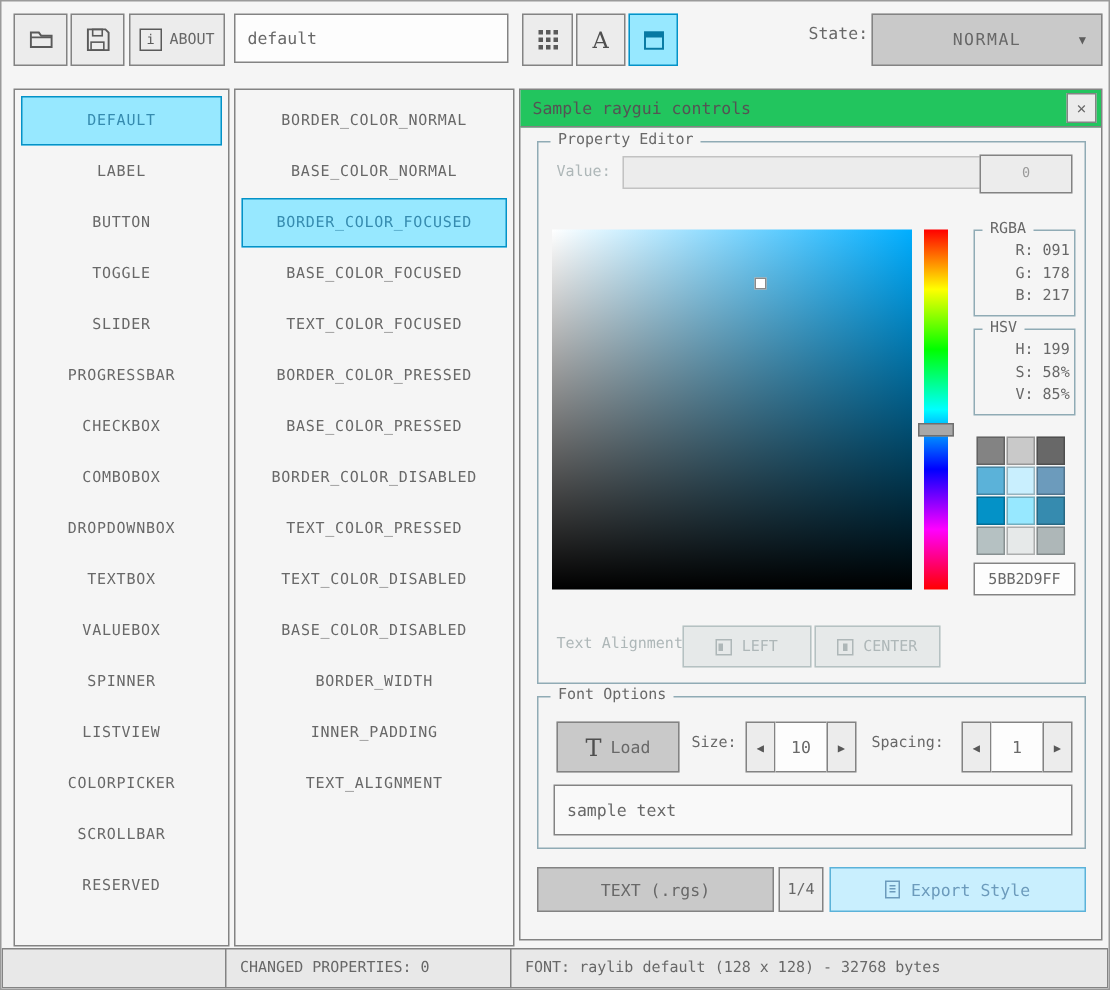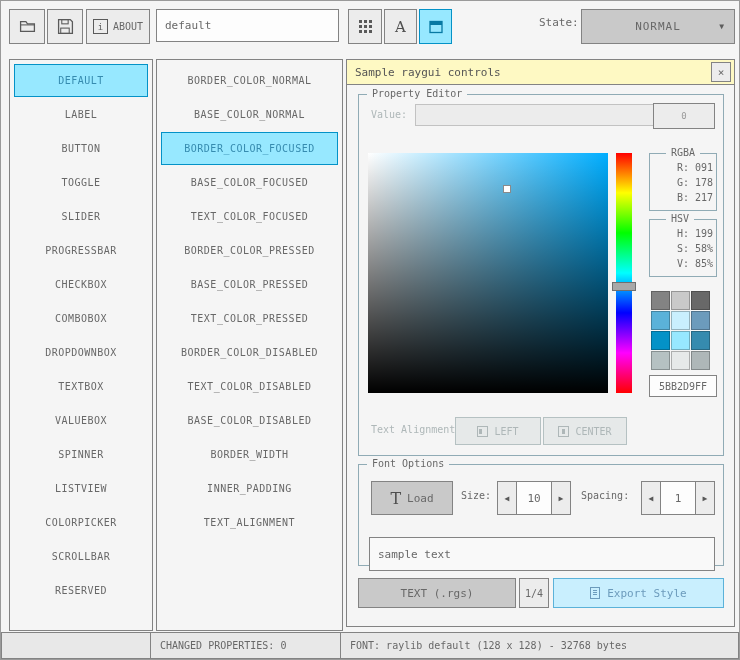--- a/index.html
+++ b/index.html
@@ -9,25 +9,25 @@
   
   .tool-btn{position:absolute;top:8px;height:33px;background:#ececec;border:1px solid #838383;display:flex;align-items:center;justify-content:center;gap:5px;cursor:pointer;}
   .tool-btn.active{background:#97e8ff;border-color:#0492c7;color:#0492c7;}
   .txt-input{position:absolute;background:#fdfdfd;border:1px solid #838383;color:#686868;font-family:"DejaVu Sans Mono",monospace;font-size:11px;padding:0 8px;outline:none;}
   .dropdown{position:absolute;background:#c9c9c9;border:1px solid #838383;display:flex;align-items:center;justify-content:center;cursor:pointer;}
   .dropdown .dd-arrow{position:absolute;right:9px;font-size:8px;color:#5d5d5d;}
   .list-box{position:absolute;border:1px solid #838383;background:#f5f5f5;padding-top:4px;overflow:hidden;}
   .list-item{height:31px;margin:0 4px 1px 4px;display:flex;align-items:center;justify-content:center;color:#686868;border:1px solid transparent;letter-spacing:0.5px;cursor:pointer;}
   .list-item.selected{background:#97e8ff;border-color:#0492c7;color:#368baf;}
   .window{position:absolute;border:1px solid #838383;background:#f5f5f5;}
-  .titlebar{height:24px;background:#fef9c3;border-bottom:1px solid #838383;display:flex;align-items:center;padding:0 8px;color:#545454;font-size:11px;position:relative;}
+  .titlebar{height:24px;background:#22c55e;border-bottom:1px solid #838383;display:flex;align-items:center;padding:0 8px;color:#545454;font-size:11px;position:relative;}
   .close-btn{position:absolute;right:3px;top:2px;width:18px;height:18px;background:#ececec;border:1px solid #838383;display:flex;align-items:center;justify-content:center;font-size:11px;color:#686868;cursor:pointer;}
   .group{position:absolute;border:1px solid #90abb5;}
   .group-label{position:absolute;top:-7px;left:8px;background:#f5f5f5;padding:0 5px;font-size:10px;color:#686868;white-space:nowrap;}
-  .grp-small-label{left:5px;margin-left:11px;}
+  .grp-small-label{left:5px;}
   .gray-btn{background:#c9c9c9;border:1px solid #838383;color:#686868;display:flex;align-items:center;justify-content:center;gap:6px;cursor:pointer;}
   .lite-btn{background:#ececec;border:1px solid #838383;color:#686868;display:flex;align-items:center;justify-content:center;cursor:pointer;}
   .focus-btn{background:#c9effe;border:1px solid #5bb2d9;color:#6c9bbc;display:flex;align-items:center;justify-content:center;gap:7px;cursor:pointer;}
   .disabled-btn{background:#e6e9e9;border:1px solid #b5c1c2;color:#aeb7b8;display:flex;align-items:center;justify-content:center;gap:6px;}
   .dim-label{color:#aeb7b8;}
   
   .sv-square{position:absolute;}
   .sv-cursor{position:absolute;width:8px;height:8px;background:#ffffff;border:1px solid #8a8a8a;box-sizing:border-box;}
   .hue-bar{position:absolute;background:linear-gradient(to bottom,#ff0000 0%,#ffff00 16.6%,#00ff00 33.3%,#00ffff 50%,#0000ff 66.6%,#ff00ff 83.3%,#ff0000 100%);}
   .hue-handle{position:absolute;left:-4px;right:-4px;height:9px;background:#a8a8a8;border:1px solid #6f6f6f;box-sizing:border-box;}
@@ -129,22 +129,22 @@
     </div>
 
   <div class="list-box" style="left:155px;top:58px;width:185px;height:566px;">
       <div class="list-item">BORDER_COLOR_NORMAL</div>
       <div class="list-item">BASE_COLOR_NORMAL</div>
       <div class="list-item selected">BORDER_COLOR_FOCUSED</div>
       <div class="list-item">BASE_COLOR_FOCUSED</div>
       <div class="list-item">TEXT_COLOR_FOCUSED</div>
       <div class="list-item">BORDER_COLOR_PRESSED</div>
       <div class="list-item">BASE_COLOR_PRESSED</div>
+      <div class="list-item">BORDER_COLOR_DISABLED</div>
       <div class="list-item">TEXT_COLOR_PRESSED</div>
-      <div class="list-item">BORDER_COLOR_DISABLED</div>
       <div class="list-item">TEXT_COLOR_DISABLED</div>
       <div class="list-item">BASE_COLOR_DISABLED</div>
       <div class="list-item">BORDER_WIDTH</div>
       <div class="list-item">INNER_PADDING</div>
       <div class="list-item">TEXT_ALIGNMENT</div>
     </div>
 
   <div class="window" style="left:345px;top:58px;width:387px;height:566px;">
     <div class="titlebar">
       <span>Sample raygui controls</span>
@@ -233,21 +233,21 @@
       <div class="spinner" style="left:282px;top:16px;">
         <div class="spin-arrow">
             <span>◀</span>
           </div>
         <div class="spin-val">1</div>
         <div class="spin-arrow">
             <span>▶</span>
           </div>
       </div>
 
-      <input class="txt-input" style="left: 10px; top: 58px; width: 328px; height: 32px; background: rgb(249, 249, 249); margin-top: 14px;" value="sample text">
+      <input class="txt-input" style="left: 10px; top: 58px; width: 328px; height: 32px; background: rgb(249, 249, 249);" value="sample text">
     </div>
 
     <div class="gray-btn abs" style="left:11px;top:518px;width:156px;height:28px;font-size:11px;">TEXT (.rgs)</div>
     <div class="lite-btn abs" style="left:172px;top:518px;width:28px;height:28px;font-size:10px;">1/4</div>
     <div class="focus-btn abs" style="left:206px;top:518px;width:169px;height:28px;font-size:11px;">
       <span class="export-icon"></span>
       <span>Export Style</span>
     </div>
   </div>
 

